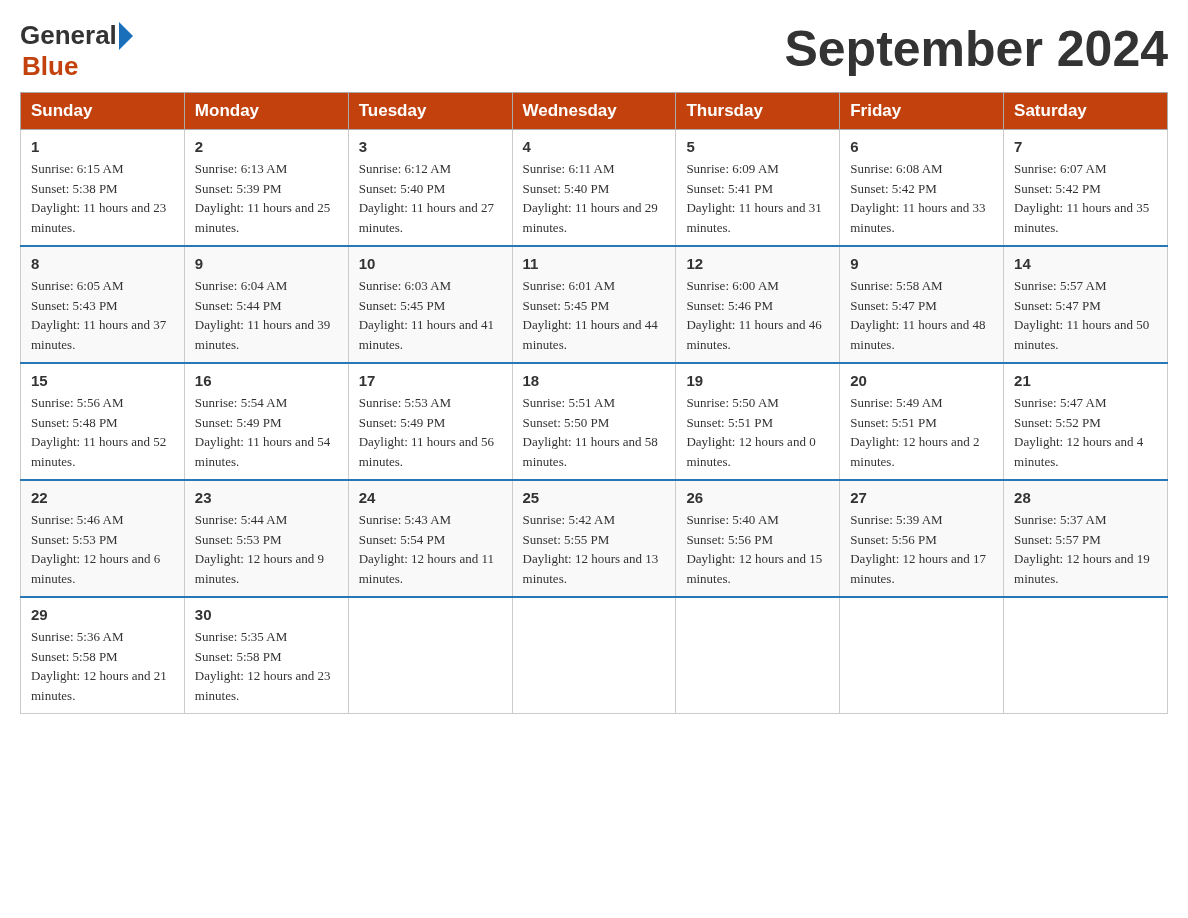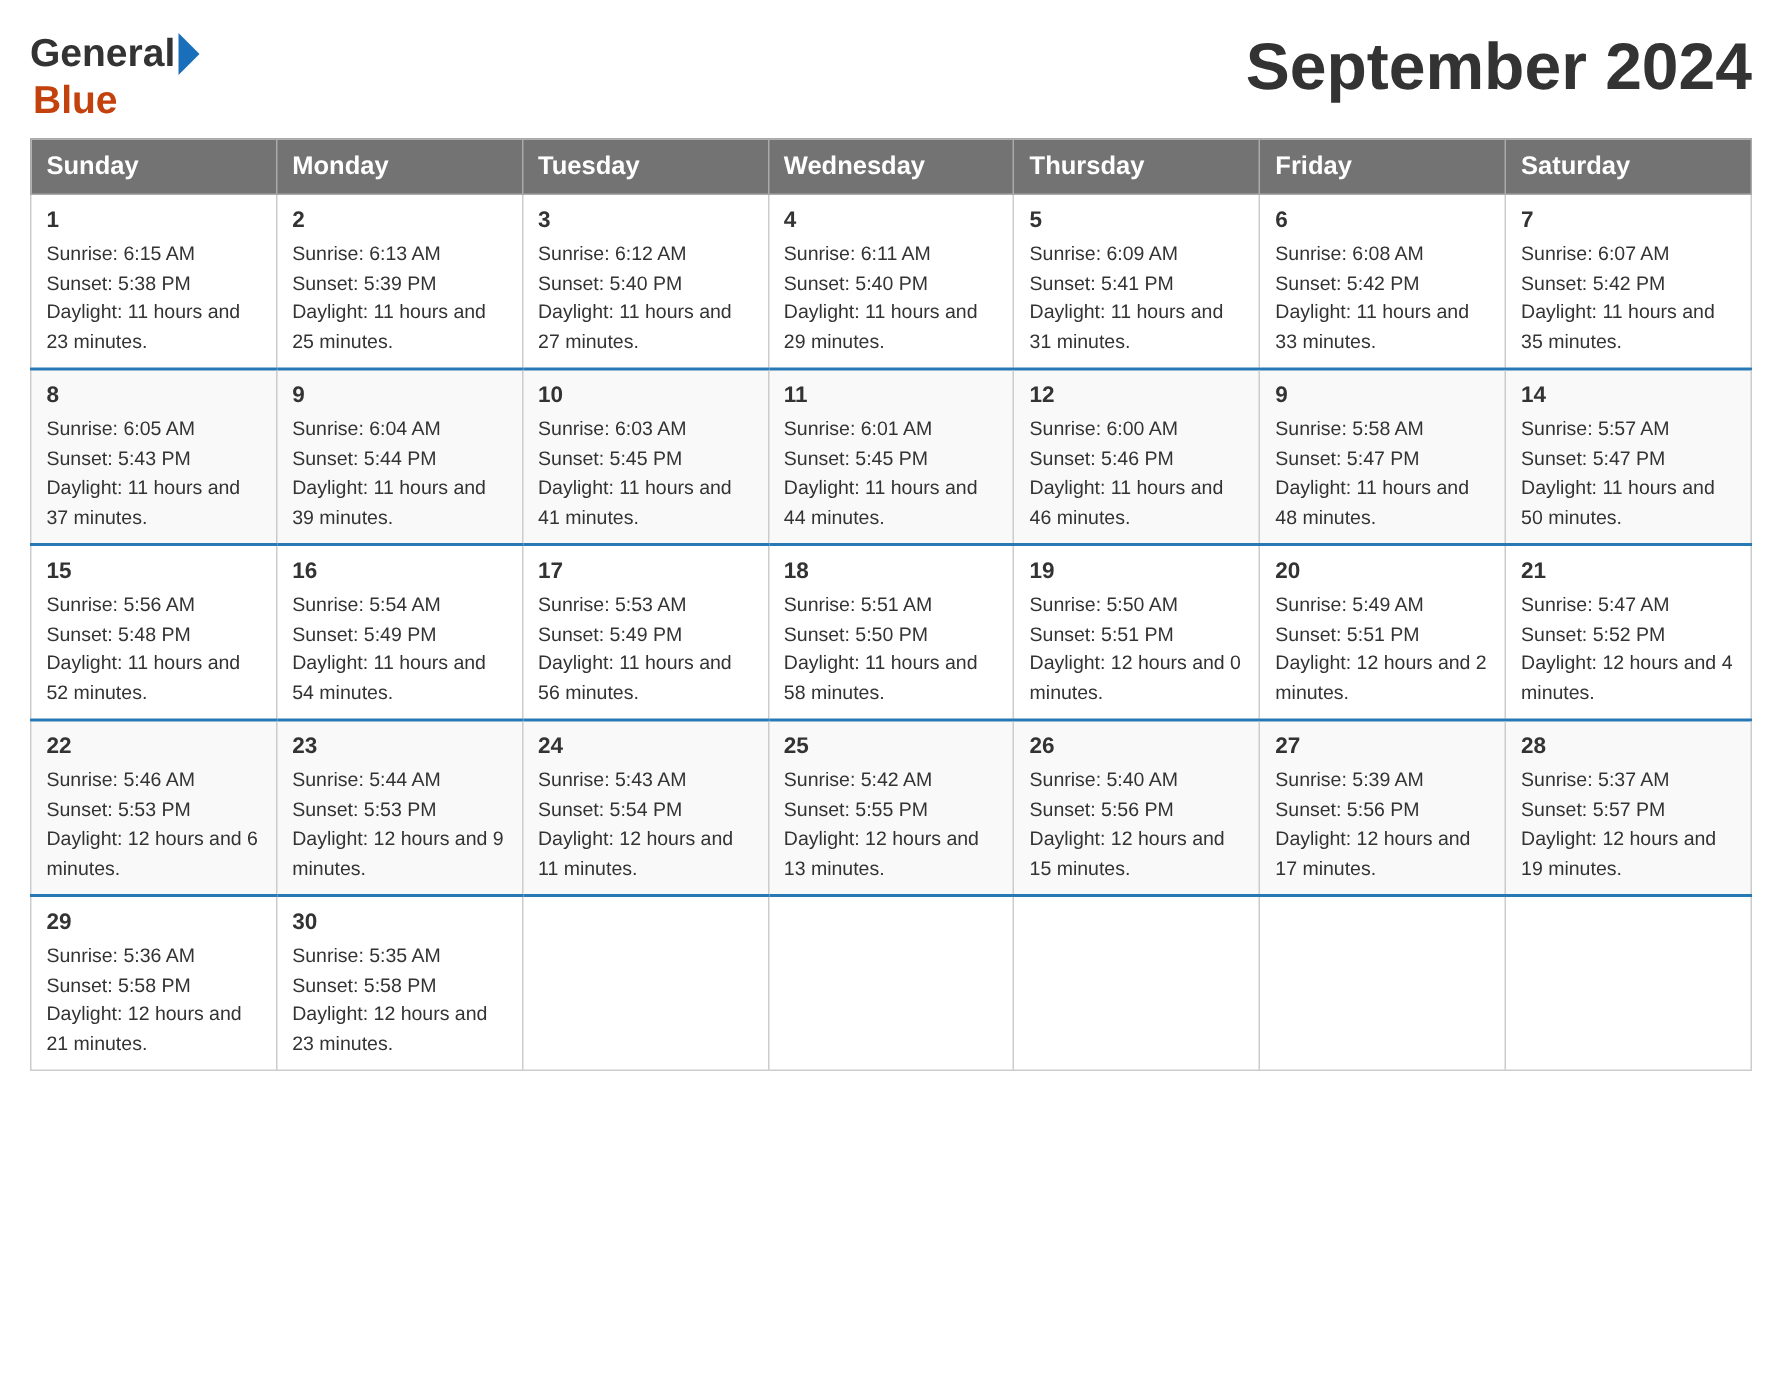--- a/index.html
+++ b/index.html
@@ -46,35 +46,35 @@
     .logo-line2 {
       font-size: 26px;
       font-weight: bold;
       color: #c2410c;
       margin-left: 2px;
     }
     .title-block {
       text-align: right;
     }
     .month-title {
-      font-size: 44px;
+      font-size: 50px;
       font-weight: bold;
       color: #333;
     }
     .location-title {
       font-size: 22px;
       color: #555;
     }
     .calendar {
       width: 100%;
       border-collapse: collapse;
       border: 1px solid #aaa;
     }
     .calendar th {
-      background-color: #737373;
+      background-color: #c2410c;
       color: #ffffff;
       font-size: 17px;
       font-weight: bold;
       padding: 8px 10px;
       text-align: left;
       border: 1px solid #aaa;
     }
     .calendar td {
       vertical-align: top;
       padding: 8px 10px;
@@ -86,20 +86,21 @@
     .day-number {
       font-size: 15px;
       font-weight: bold;
       display: block;
       margin-bottom: 4px;
     }
     .day-info {
       font-size: 13px;
       line-height: 1.5;
       color: #333;
+      font-family: Liberation Serif, serif;
     }
     .calendar tr:nth-child(even) td {
       background-color: #f9f9f9;
     }
     .calendar tbody tr td {
       background-color: #ffffff;
     }
     .empty-cell {
       background-color: #ffffff;
     }

